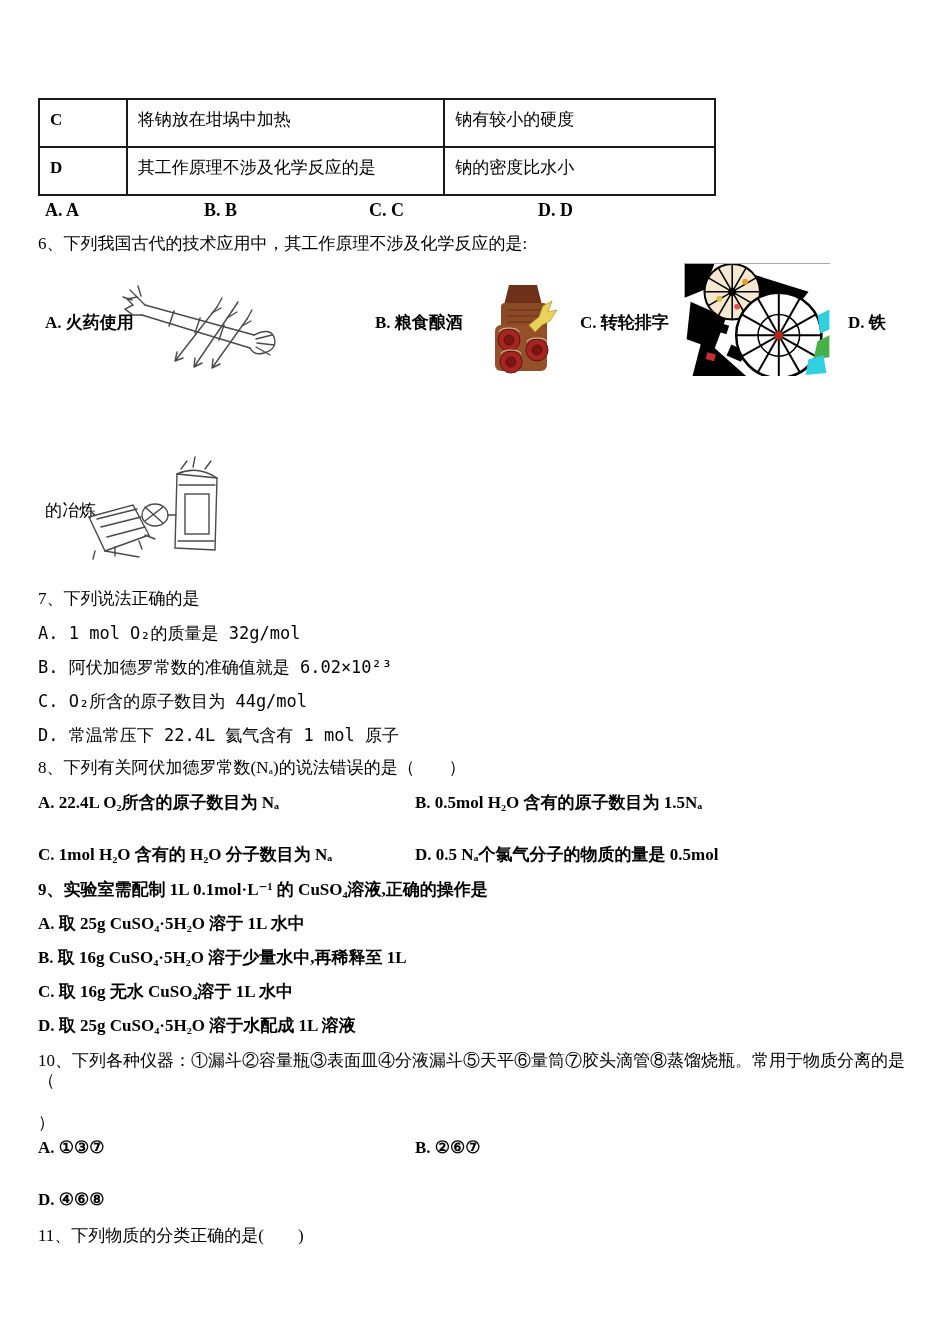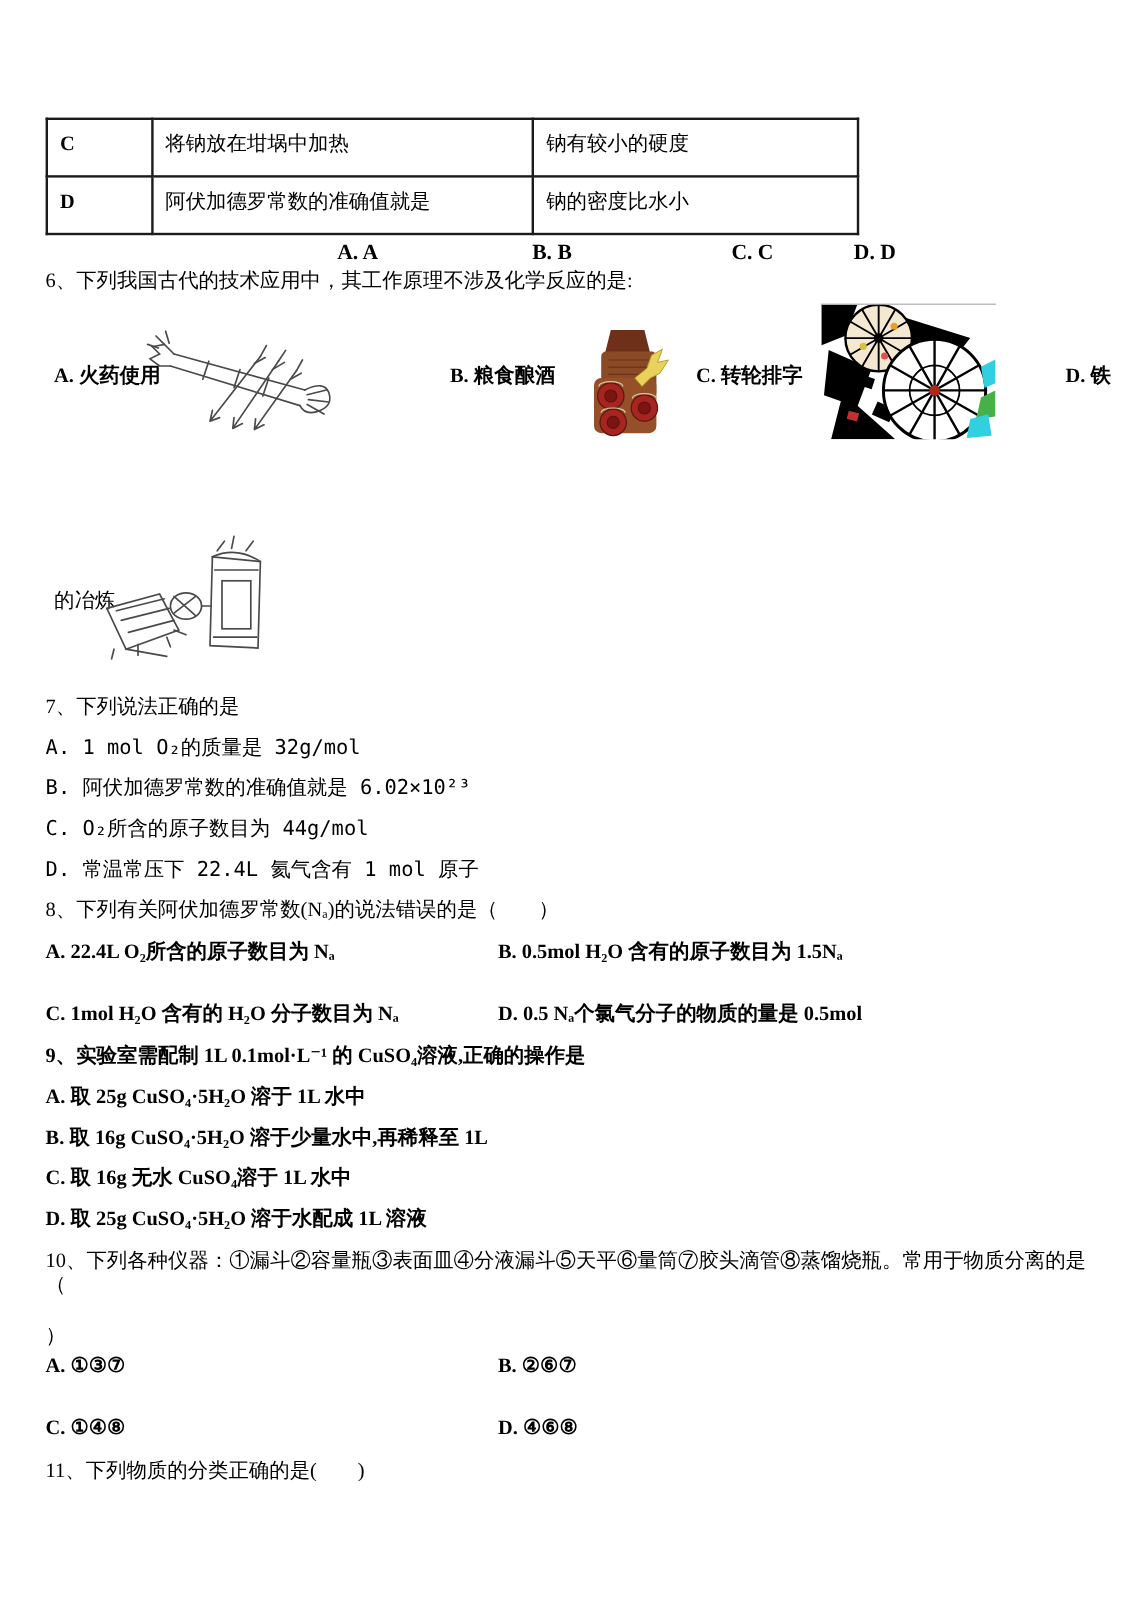--- a/index.html
+++ b/index.html
@@ -27,21 +27,21 @@
     border: 2px solid #1a1a1a;
     vertical-align: top;
     padding: 10px 10px 0 10px;
     height: 48px;
     font-size: 17px;
   }
   td.colA { width: 79px; font-weight: bold; font-size: 18px; }
   td.colB { width: 286px; }
   td.colC { width: 244px; }
   
-  .answers { height: 20px; margin: 4px 0 4px 0; white-space: nowrap; text-align: center; }
+  .answers { height: 20px; margin: 4px 0 14px 0; white-space: nowrap; }
   .answers span { display: inline-block; font-weight: bold; font-size: 18px; }
   .ansA { width: 166px; padding-left: 7px; }
   .ansB { width: 165px; }
   .ansC { width: 169px; }
   
   .qline { margin: 0; }
   .opt { margin-top: 14px; }
   .mono-latin { font-family: "DejaVu Sans Mono", "Liberation Serif", serif; }
   .boldline { font-weight: bold; }
   .grid2 { display: grid; grid-template-columns: 345px 1fr; row-gap: 14px; margin-top: 15px; gap: 32px; }
@@ -64,21 +64,21 @@
 
   <table class="tbl">
     <tbody>
         <tr>
       <td class="colA">C</td>
       <td class="colB">将钠放在坩埚中加热</td>
       <td class="colC">钠有较小的硬度</td>
     </tr>
     <tr>
       <td class="colA">D</td>
-      <td class="colB">阿伏加德罗常数的准确值就是</td>
+      <td class="colB">其工作原理不涉及化学反应的是</td>
       <td class="colC">钠的密度比水小</td>
     </tr>
   </tbody>
     </table>
 
   <div class="answers">
     <span class="ansA">A. A</span><span class="ansB">B. B</span><span class="ansC">C. C</span><span class="ansD">D. D</span>
   </div>
 
   <div class="qline">6、下列我国古代的技术应用中，其工作原理不涉及化学反应的是:</div>
@@ -152,21 +152,21 @@
         <circle r="43" fill="none" stroke="#000000" stroke-width="2.5"></circle>
         <circle r="21" fill="none" stroke="#000000" stroke-width="1.5"></circle>
         <circle r="4.5" fill="#b02818"></circle>
       </g>
       <polygon points="134,52 146,46 146,66 137,70" fill="#30d0e0"></polygon>
       <polygon points="134,78 146,72 146,94 130,96" fill="#48b048"></polygon>
       <polygon points="125,96 140,92 143,110 122,112" fill="#30d0e0"></polygon>
       <rect x="22" y="90" width="9" height="7" fill="#c03030" transform="rotate(15 26 93)"></rect>
     </svg>
 
-    <span class="figlabel" style="left:850px; top:59px;">D. 铁</span>
+    <span class="figlabel" style="left:810px; top:59px;">D. 铁</span>
 
     <span class="figlabel" style="left:7px; top:247px; font-weight:normal;">的冶炼</span>
 
     <svg style="left:37px; top:200px;" width="160" height="110" viewBox="0 0 160 110">
       <g stroke="#4a4a4a" fill="none" stroke-width="1.4" stroke-linecap="round">
         <path d="M102,20 l40,4 l-2,72 l-40,-2 z"></path>
         <rect x="110" y="40" width="24" height="40"></rect>
         <path d="M102,20 q20,-9 40,4"></path>
         <path d="M106,15 l6,-8 M118,13 l2,-10 M130,15 l6,-8"></path>
         <path d="M104,31 h36 M103,87 h36"></path>
@@ -199,19 +199,18 @@
   <div class="opt boldline">A. 取 25g CuSO₄·5H₂O 溶于 1L 水中</div>
   <div class="opt boldline">B. 取 16g CuSO₄·5H₂O 溶于少量水中,再稀释至 1L</div>
   <div class="opt boldline">C. 取 16g 无水 CuSO₄溶于 1L 水中</div>
   <div class="opt boldline">D. 取 25g CuSO₄·5H₂O 溶于水配成 1L 溶液</div>
 
   <div class="qline mt15">10、下列各种仪器：①漏斗②容量瓶③表面皿④分液漏斗⑤天平⑥量筒⑦胶头滴管⑧蒸馏烧瓶。常用于物质分离的是（</div>
   <div class="qline mt22">）</div>
   <div class="grid2" style="margin-top:5px;">
     <div class="boldline">A. ①③⑦</div>
     <div class="boldline">B. ②⑥⑦</div>
-    <div class="boldline">C. ①④⑧</div>
     <div class="boldline">D. ④⑥⑧</div>
   </div>
 
   <div class="qline mt16">11、下列物质的分类正确的是(　　)</div>
 
 </div>
 
 </body></html>

